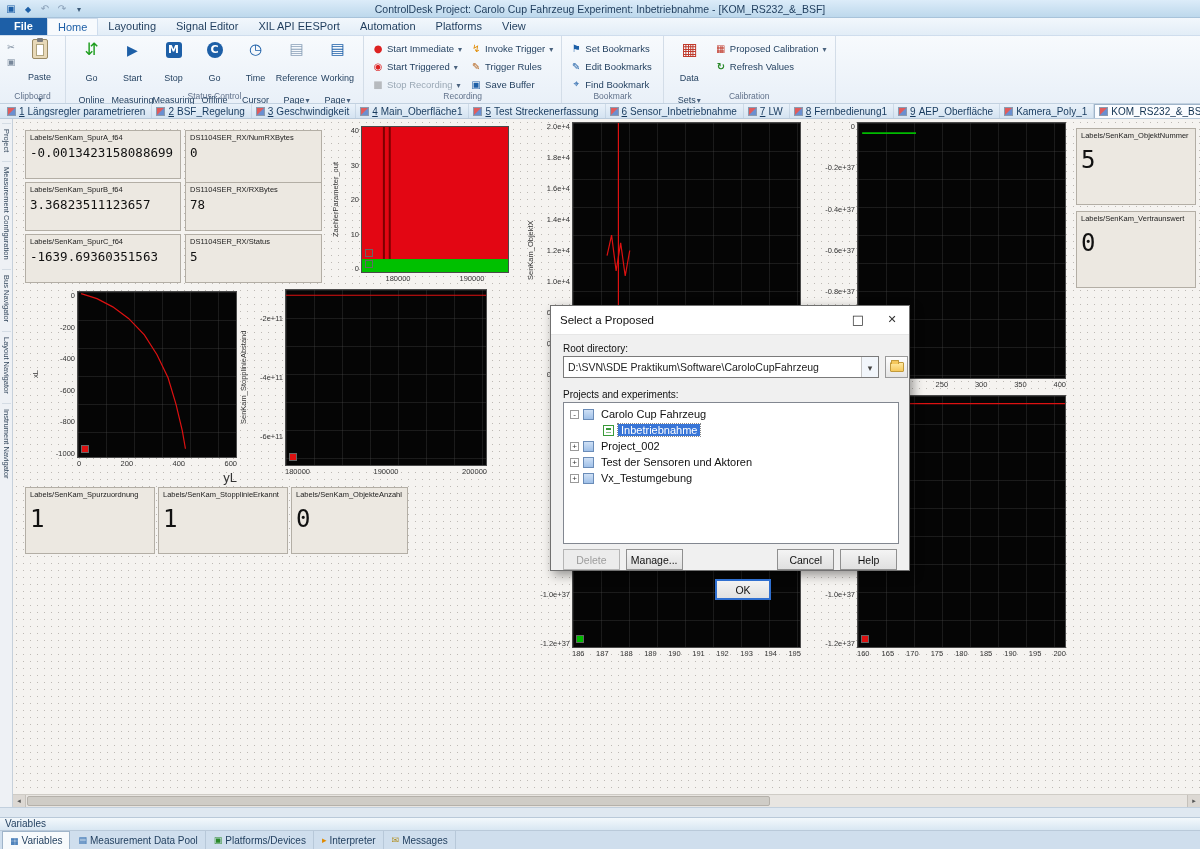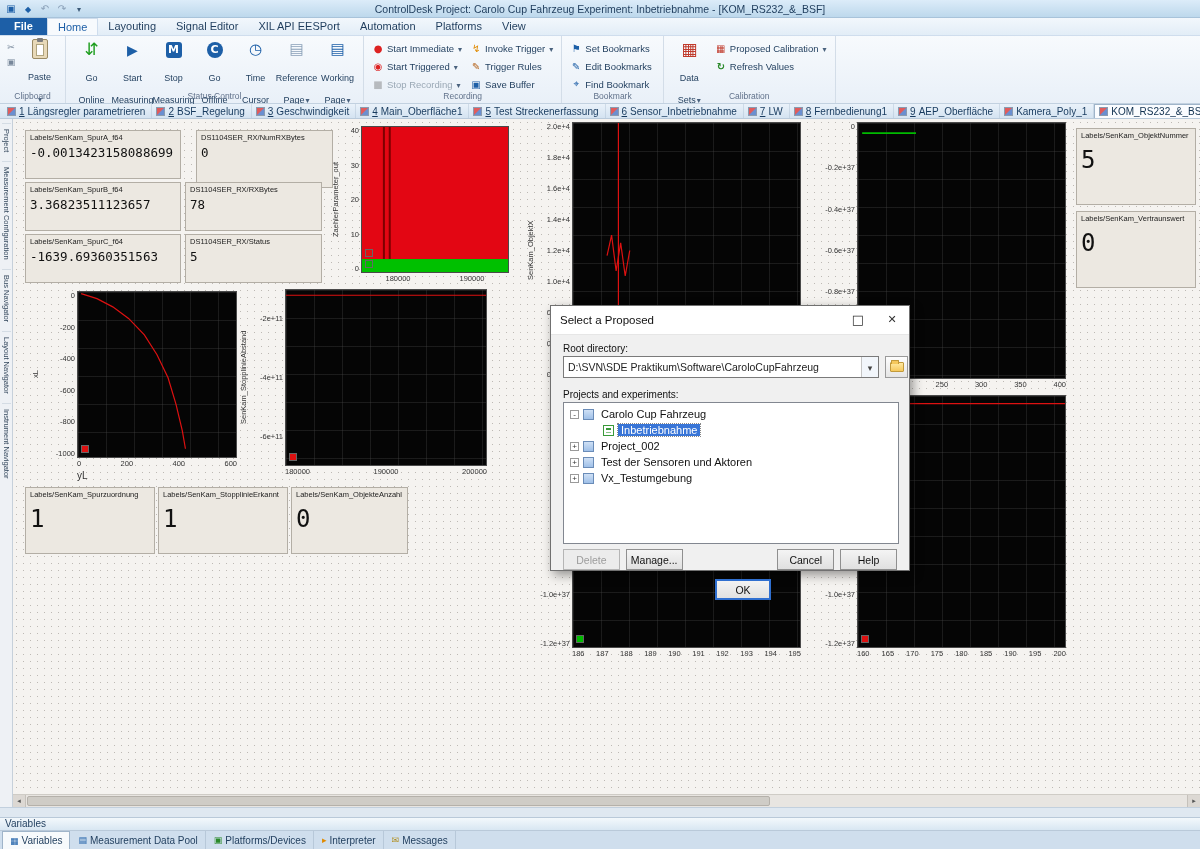--- a/index.html
+++ b/index.html
@@ -132,21 +132,21 @@
            background-image: linear-gradient(rgba(70,70,70,.35) 1px, transparent 1px),
                              linear-gradient(90deg, rgba(70,70,70,.35) 1px, transparent 1px);
            background-size: 28px 28px; }
   .parea.light { background-color: #fff;
            background-image: linear-gradient(rgba(150,150,150,.25) 1px, transparent 1px),
                              linear-gradient(90deg, rgba(150,150,150,.25) 1px, transparent 1px); }
   .parea svg { position: absolute; inset: 0; width: 100%; height: 100%; }
   .xticks { grid-column: 3; grid-row: 2; display: flex; justify-content: space-between;
             font-size: 7.5px; color: #333; padding-top: 1px; overflow: hidden; }
   .xticks.around { justify-content: space-around; }
-  .xlabel { grid-column: 3; grid-row: 3; text-align: left; font-size: 10px; color: #333; }
+  .xlabel { grid-column: 3; grid-row: 3; text-align: right; font-size: 13px; color: #333; }
   .legend { position: absolute; left: 3px; bottom: 4px; display: flex; flex-direction: column; gap: 3px; }
   .legend .sq { width: 8px; height: 8px; border: 1px solid #666; }
   .tick { white-space: nowrap; }
   .tr-red { stroke: #dd1111; fill: none; stroke-width: 1.2; vector-effect: non-scaling-stroke; }
   .tr-green { stroke: #00bb00; fill: none; stroke-width: 1.8; vector-effect: non-scaling-stroke; }
   .tr-streak { stroke: #7d0000; fill: none; stroke-width: 2; vector-effect: non-scaling-stroke; }
   .pg-red { fill: #e30613; }
   .pg-green { fill: #00c000; }
 
   
@@ -519,21 +519,21 @@
       <div class="nvalue">-0.0013423158088699</div>
     </div>
     <div class="numbox" style="left:12px;top:63px;width:156px;height:49px">
       <div class="nlabel">Labels/SenKam_SpurB_f64</div>
       <div class="nvalue">3.36823511123657</div>
     </div>
     <div class="numbox" style="left:12px;top:115px;width:156px;height:49px">
       <div class="nlabel">Labels/SenKam_SpurC_f64</div>
       <div class="nvalue">-1639.69360351563</div>
     </div>
-    <div class="numbox" style="left:183px;top:11px;width:137px;height:58px">
+    <div class="numbox" style="left:172px;top:11px;width:137px;height:58px">
       <div class="nlabel">DS1104SER_RX/NumRXBytes</div>
       <div class="nvalue">0</div>
     </div>
     <div class="numbox" style="left:172px;top:63px;width:137px;height:49px">
       <div class="nlabel">DS1104SER_RX/RXBytes</div>
       <div class="nvalue">78</div>
     </div>
     <div class="numbox" style="left:172px;top:115px;width:137px;height:49px">
       <div class="nlabel">DS1104SER_RX/Status</div>
       <div class="nvalue">5</div>

